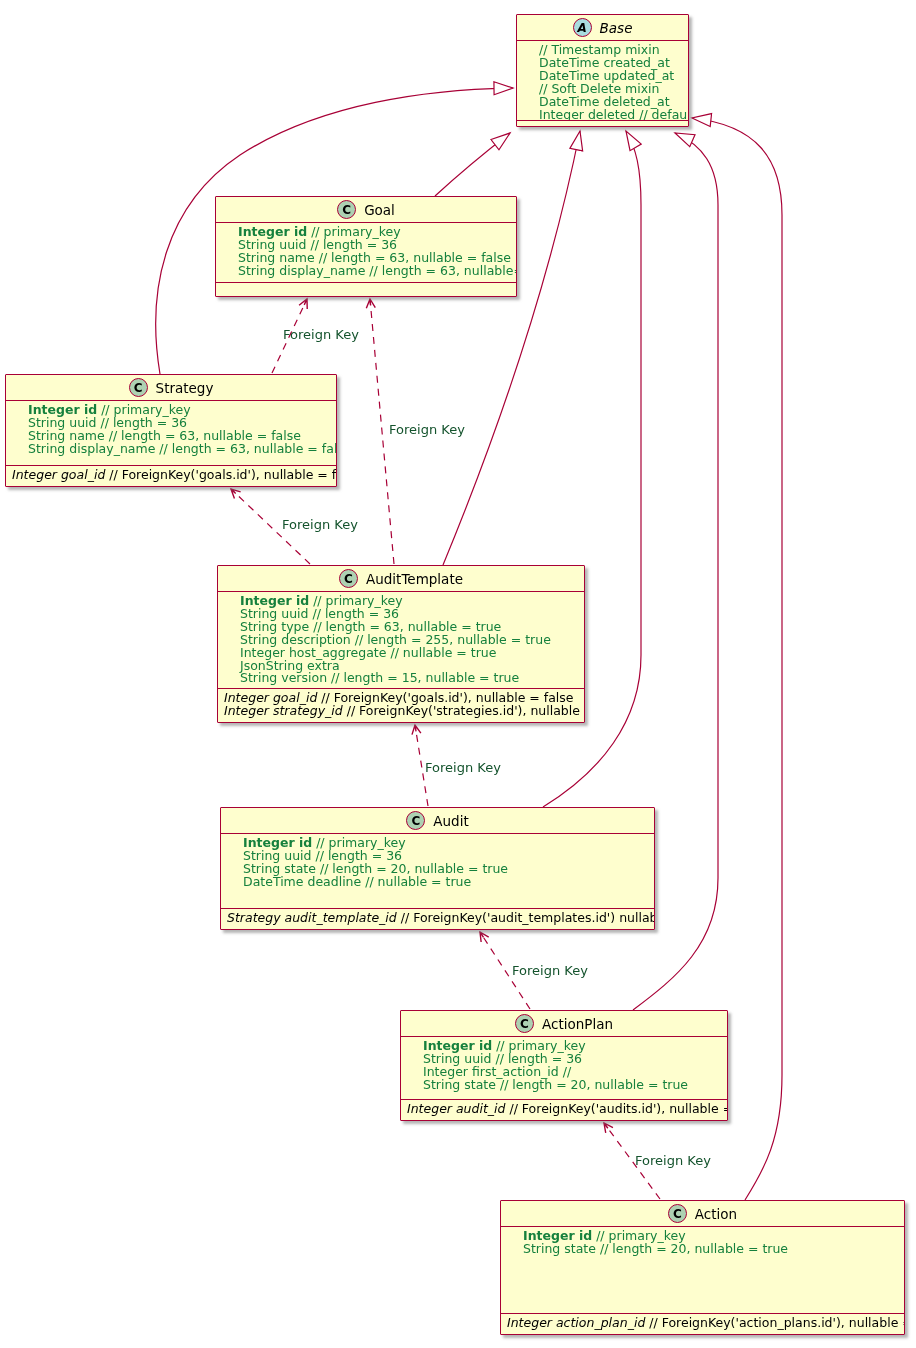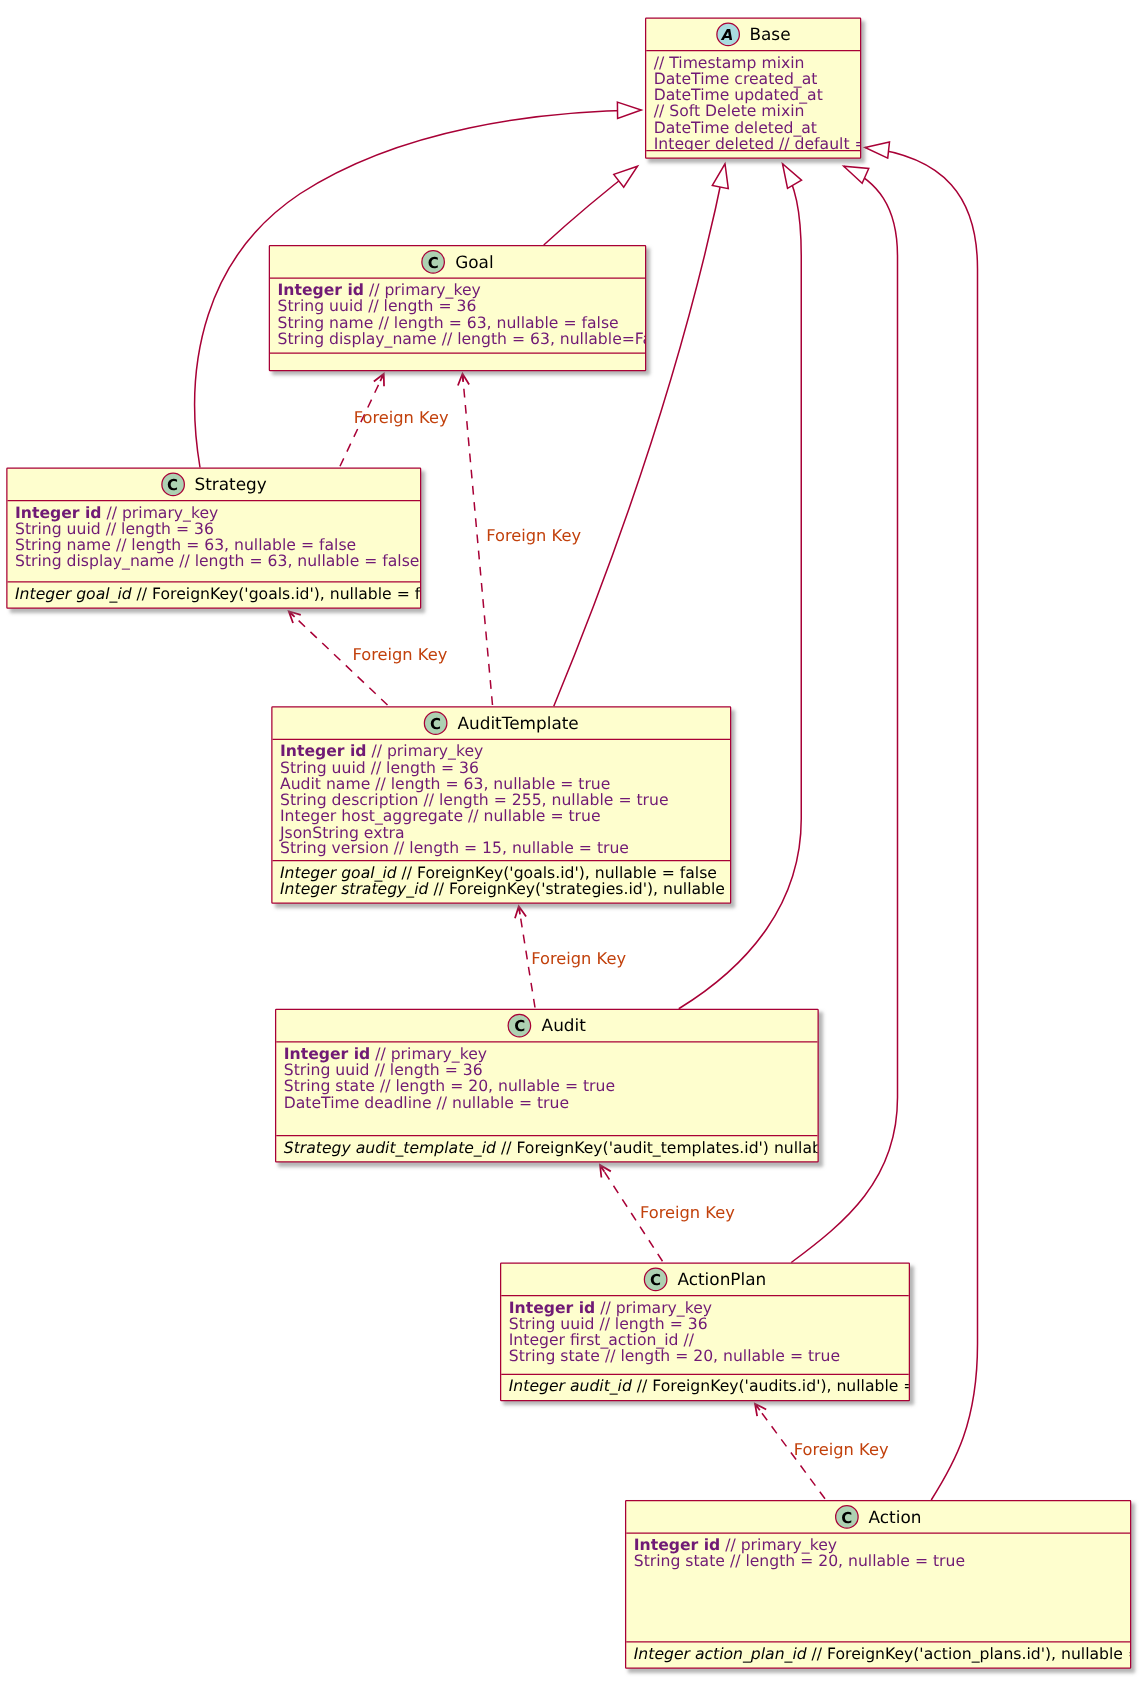--- a/index.html
+++ b/index.html
@@ -14,36 +14,36 @@
     border:1.5px solid #A80036;border-radius:1px;
     box-shadow:3px 3px 3px rgba(120,120,120,.55);
     display:grid;
   }
   .uml-class.has-fk{grid-template-rows:26px minmax(0,1fr) auto;}
   .uml-class.no-fk{grid-template-rows:26px auto minmax(6px,1fr);}
   .uml-title{
     display:flex;align-items:center;justify-content:center;gap:8px;
     font-size:13.5px;color:#000;border-bottom:1px solid #A80036;
   }
-  .uml-title.abstract .cls-name{}
+  .uml-title.abstract .cls-name{font-style:italic;}
   .stereo-icon{
     width:19px;height:19px;border-radius:50%;flex:0 0 19px;
     border:1px solid #A80036;display:flex;align-items:center;justify-content:center;
     font-size:12px;font-weight:bold;color:#000;box-sizing:border-box;
   }
   .stereo-icon.c{background:#ADD1B2;}
   .stereo-icon.a{background:#A9DCDF;font-style:italic;}
-  .uml-fields{padding:3px 6px 4px 6px;font-size:12.5px;line-height:12.9px;color:#701a75;overflow:hidden;white-space:nowrap;}
+  .uml-fields{padding:3px 6px 4px 22px;font-size:12.5px;line-height:12.9px;color:#15803d;overflow:hidden;white-space:nowrap;}
   .uml-fk{padding:3px 6px 4px 6px;font-size:12.5px;line-height:12.9px;color:#000;border-top:1px solid #A80036;overflow:hidden;white-space:nowrap;}
   .uml-methods-strip{border-top:1px solid #A80036;}
   .seg.b{font-weight:bold;text-align:right;}
   .seg.i{font-style:italic;}
   .edge-inherits{fill:none;stroke:#A80036;stroke-width:1.2px;}
   .edge-fk{fill:none;stroke:#A80036;stroke-width:1.2px;stroke-dasharray:7 6;}
-  .edge-label{position:absolute;font-size:13px;color:#c2410c;white-space:nowrap;}
+  .edge-label{position:absolute;font-size:13px;color:#14532d;white-space:nowrap;}
 </style>
 </head>
 <body>
 
 <div id="canvas">
   <svg id="edge-layer" width="916" height="1348" viewBox="0 0 916 1348">
     <defs>
       <marker id="tri" markerUnits="userSpaceOnUse" markerWidth="24" markerHeight="18" refX="20" refY="7.5" orient="auto">
         <path d="M1,1 L20,7.5 L1,14 Z" fill="#ffffff" stroke="#A80036" stroke-width="1.2"></path>
       </marker>
@@ -111,21 +111,21 @@
         </div>
       </div>
       <div class="uml-class has-fk" style="left: 217px; top: 565px; width: 368px; height: 158px;">
         <div class="uml-title">
           <span class="stereo-icon c">C</span>
           <span class="cls-name">AuditTemplate</span>
         </div>
         <div class="uml-fields">
           <div class="field-row"><span class="seg b">Integer id</span><span class="seg"> // primary_key</span></div>
           <div class="field-row"><span class="seg">String uuid // length = 36</span></div>
-          <div class="field-row"><span class="seg">Audit name // length = 63, nullable = true</span></div>
+          <div class="field-row"><span class="seg">String type // length = 63, nullable = true</span></div>
           <div class="field-row"><span class="seg">String description // length = 255, nullable = true</span></div>
           <div class="field-row"><span class="seg">Integer host_aggregate // nullable = true</span></div>
           <div class="field-row"><span class="seg">JsonString extra</span></div>
           <div class="field-row"><span class="seg">String version // length = 15, nullable = true</span></div>
         </div>
         <div class="uml-fk">
           <div class="fk-row"><span class="seg i">Integer goal_id</span><span class="seg"> // ForeignKey('goals.id'), nullable = false</span></div>
           <div class="fk-row"><span class="seg i">Integer strategy_id</span><span class="seg"> // ForeignKey('strategies.id'), nullable = true</span></div>
         </div>
       </div>

